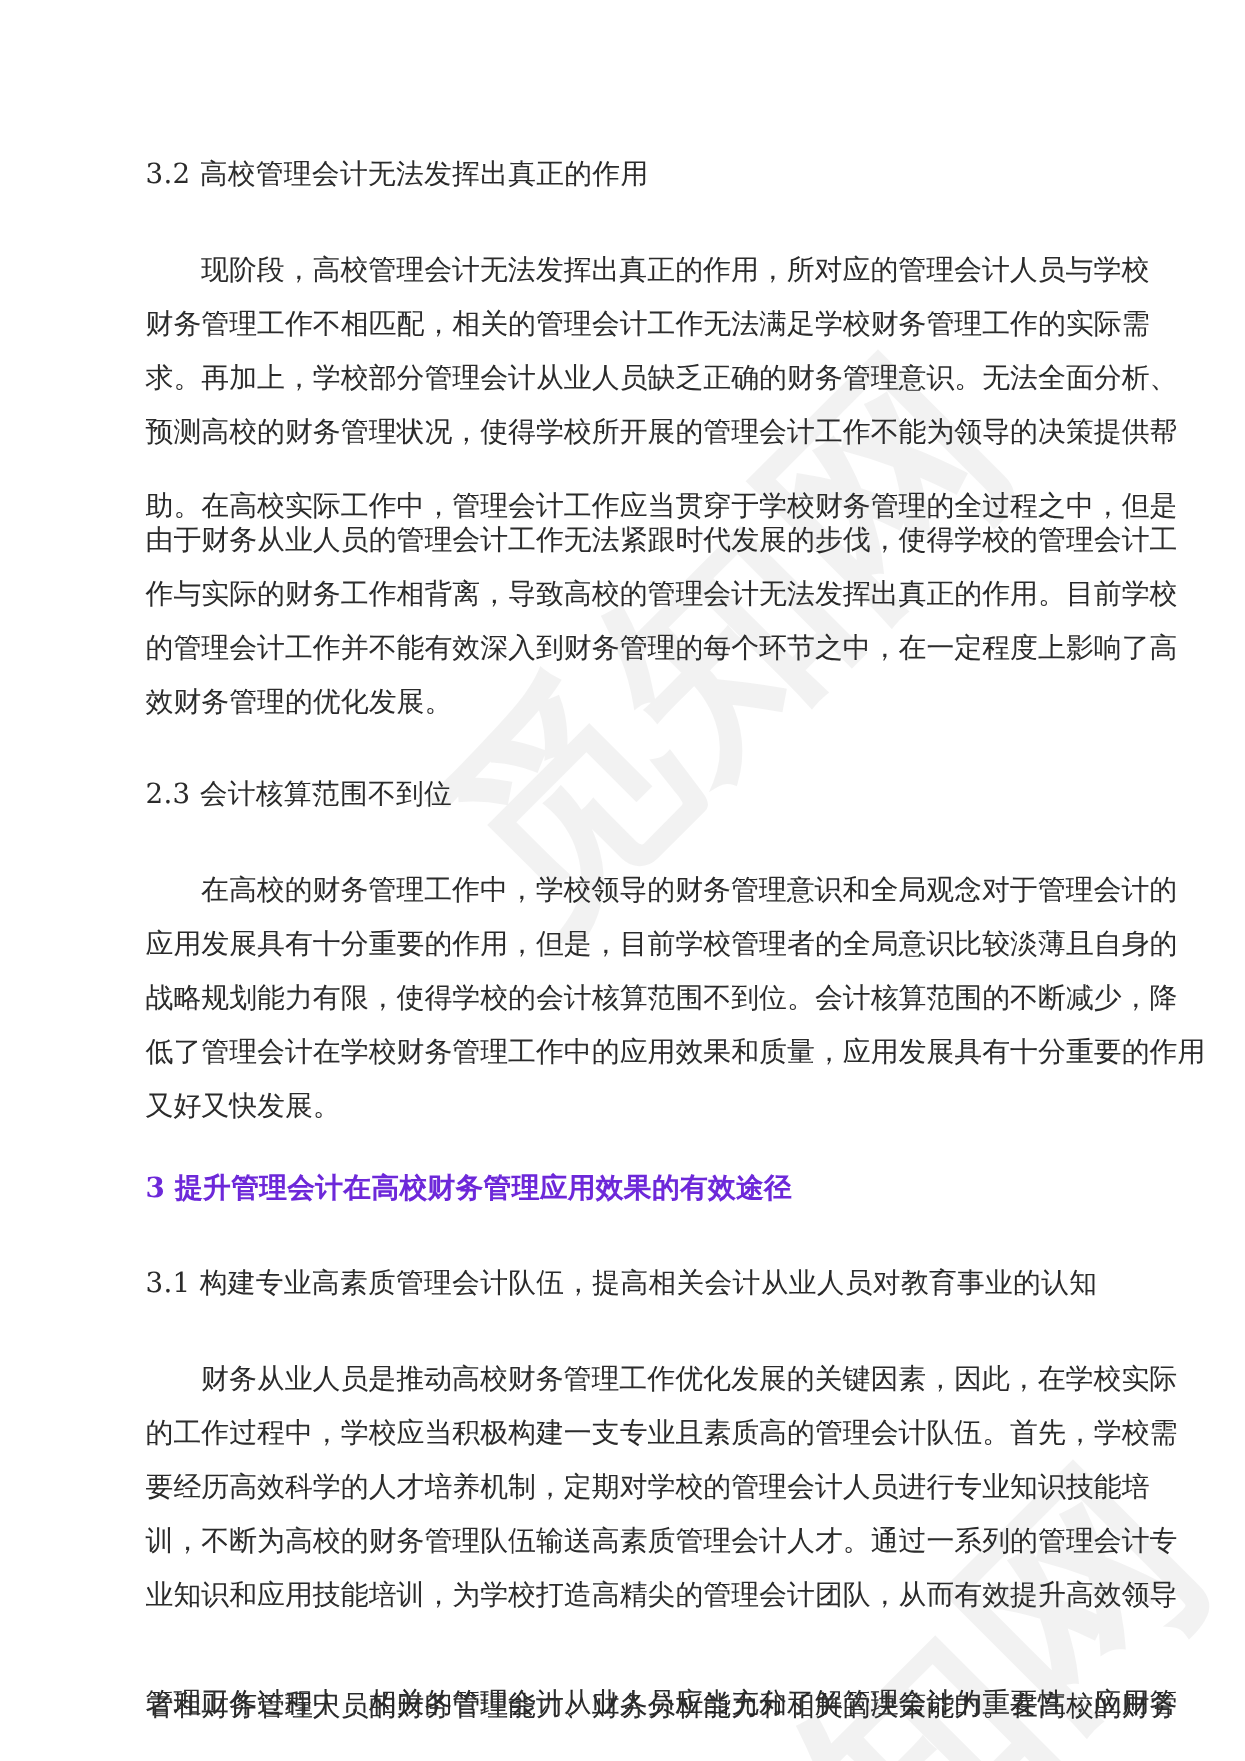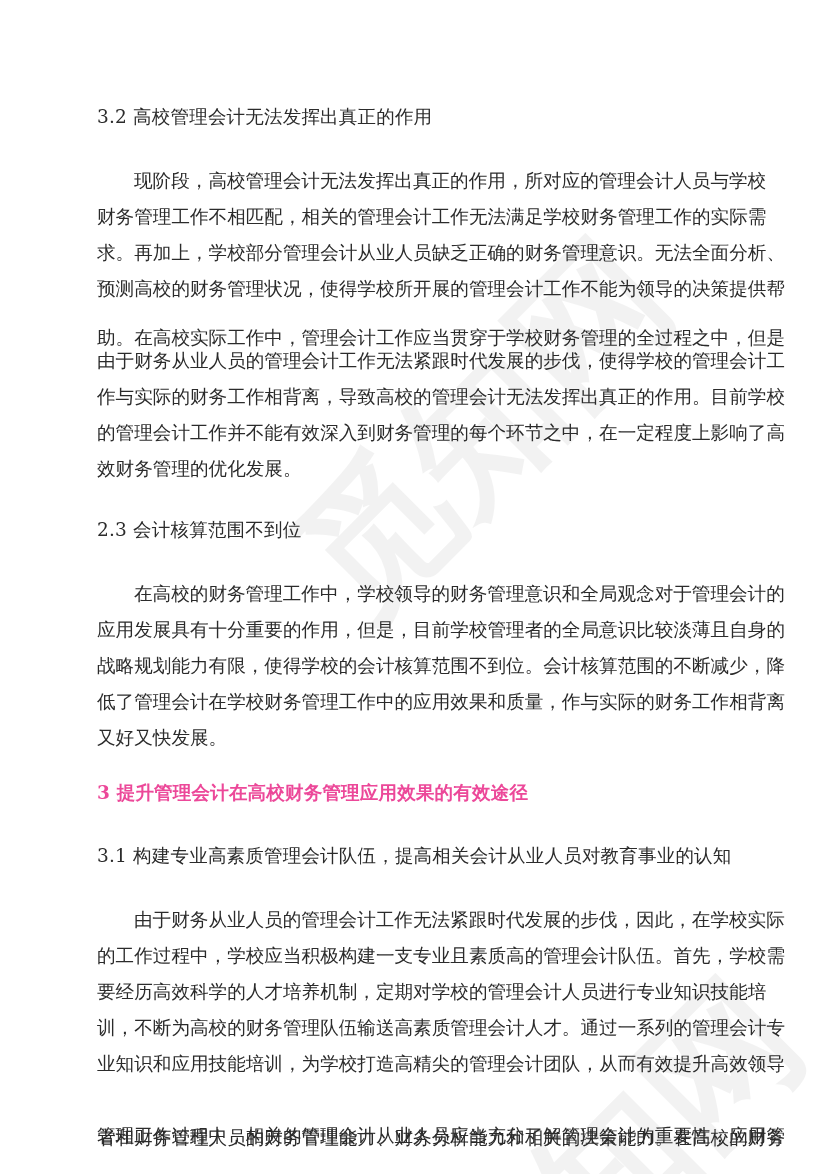--- a/index.html
+++ b/index.html
@@ -24,21 +24,21 @@
   .heading {
     position: absolute;
     left: 0;
     font-size: 18.5px;
     line-height: 22px;
     white-space: nowrap;
     letter-spacing: 0.2px;
   }
   .heading.bold {
     font-weight: bold;
-    color: #ec4899;
+    color: #6d28d9;
   }
   .para {
     position: absolute;
     left: 0;
     width: 636px;
   }
   .line {
     position: absolute;
     left: 0;
     width: 636px;
@@ -97,30 +97,30 @@
     <div class="line" style="top:422px;">的管理会计工作并不能有效深入到财务管理的每个环节之中，在一定程度上影响了高</div>
     <div class="line last" style="top:458px;">效财务管理的优化发展。</div>
   </div>
 
   <div class="heading" style="top:519px;">2.3 会计核算范围不到位</div>
 
   <div class="para">
     <div class="line first" style="top:583px;">在高校的财务管理工作中，学校领导的财务管理意识和全局观念对于管理会计的</div>
     <div class="line" style="top:619px;">应用发展具有十分重要的作用，但是，目前学校管理者的全局意识比较淡薄且自身的</div>
     <div class="line" style="top:655px;">战略规划能力有限，使得学校的会计核算范围不到位。会计核算范围的不断减少，降</div>
-    <div class="line" style="top:691px;">低了管理会计在学校财务管理工作中的应用效果和质量，作与实际的财务工作相背离</div>
+    <div class="line" style="top:691px;">低了管理会计在学校财务管理工作中的应用效果和质量，应用发展具有十分重要的作用</div>
     <div class="line last" style="top:727px;">又好又快发展。</div>
   </div>
 
   <div class="heading bold" style="top:782px;">3 提升管理会计在高校财务管理应用效果的有效途径</div>
 
   <div class="heading" style="top:845px;">3.1 构建专业高素质管理会计队伍，提高相关会计从业人员对教育事业的认知</div>
 
   <div class="para">
-    <div class="line first" style="top:909px;">由于财务从业人员的管理会计工作无法紧跟时代发展的步伐，因此，在学校实际</div>
+    <div class="line first" style="top:909px;">财务从业人员是推动高校财务管理工作优化发展的关键因素，因此，在学校实际</div>
     <div class="line" style="top:945px;">的工作过程中，学校应当积极构建一支专业且素质高的管理会计队伍。首先，学校需</div>
     <div class="line" style="top:981px;">要经历高效科学的人才培养机制，定期对学校的管理会计人员进行专业知识技能培</div>
     <div class="line" style="top:1017px;">训，不断为高校的财务管理队伍输送高素质管理会计人才。通过一系列的管理会计专</div>
     <div class="line" style="top:1053px;">业知识和应用技能培训，为学校打造高精尖的管理会计团队，从而有效提升高效领导</div>
     <div class="line" style="top:1127px;">者和财务管理人员的财务管理能力、财务分析能力和相关的决策能力。在高校的财务</div>
     <div class="line" style="top:1125px;">管理工作过程中，相关的管理会计从业人员应当充分了解管理会计的重要性，应用管</div>
   </div>
 
 </div>
 

